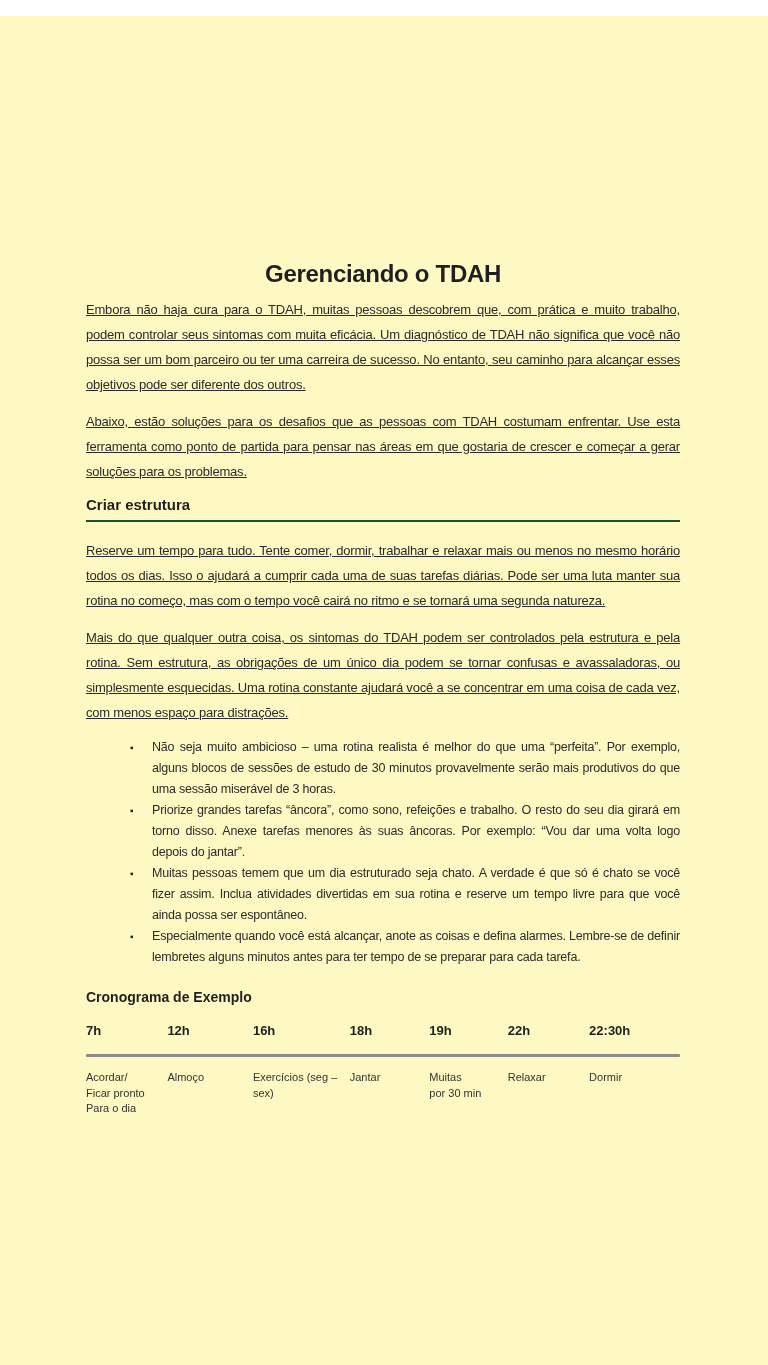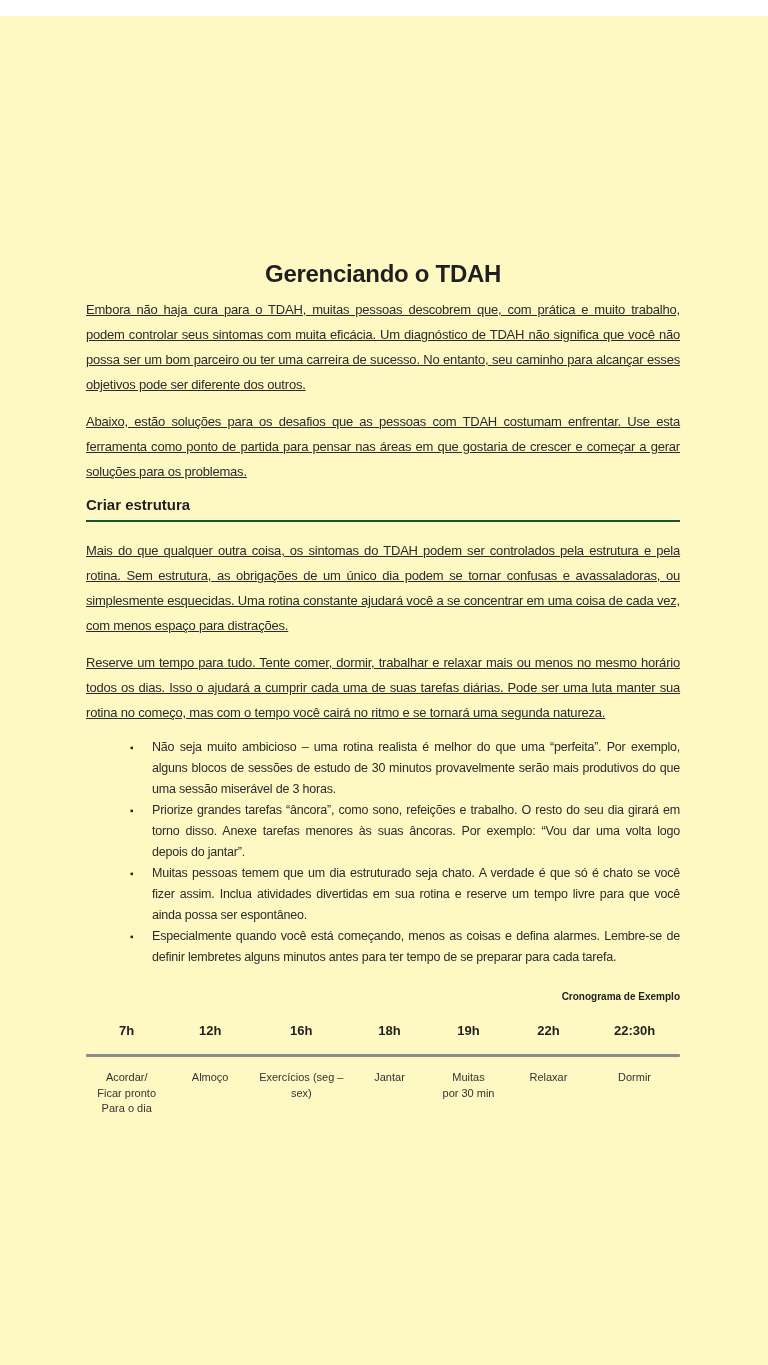--- a/index.html
+++ b/index.html
@@ -62,30 +62,29 @@
     content: "▪";
     position: absolute;
     left: 44px;
     top: 0;
     font-size: 10px;
     line-height: 21px;
     color: #1f1f1f;
   }
   .schedule { margin-top: 20px; }
   .schedule-title {
-    font-size: 10px;
+    font-size: 14px;
     line-height: 18px;
     font-weight: 700;
-    text-align: right;
+    text-align: left;
     color: #1f1f1f;
     margin-bottom: 16px;
   }
   .schedule-row { display: flex; width: 100%; }
   .sched-cell {
-    text-align: center;
     flex: 0 0 auto;
   }
   .sched-cell:nth-child(1) { width: 13.7%; }
   .sched-cell:nth-child(2) { width: 14.4%; }
   .sched-cell:nth-child(3) { width: 16.3%; }
   .sched-cell:nth-child(4) { width: 13.4%; }
   .sched-cell:nth-child(5) { width: 13.2%; }
   .sched-cell:nth-child(6) { width: 13.7%; }
   .sched-cell:nth-child(7) { width: 15.3%; }
   .schedule-header-row .sched-cell {
@@ -115,29 +114,29 @@
   <div class="content">
 
     <h1 class="doc-title">Gerenciando o TDAH</h1>
 
     <p class="body-text">Embora não haja cura para o TDAH, muitas pessoas descobrem que, com prática e muito trabalho, podem controlar seus sintomas com muita eficácia. Um diagnóstico de TDAH não significa que você não possa ser um bom parceiro ou ter uma carreira de sucesso. No entanto, seu caminho para alcançar esses objetivos pode ser diferente dos outros.</p>
 
     <p class="body-text">Abaixo, estão soluções para os desafios que as pessoas com TDAH costumam enfrentar. Use esta ferramenta como ponto de partida para pensar nas áreas em que gostaria de crescer e começar a gerar soluções para os problemas.</p>
 
     <h2 class="section-heading">Criar estrutura</h2>
 
+    <p class="body-text">Reserve um tempo para tudo. Tente comer, dormir, trabalhar e relaxar mais ou menos no mesmo horário todos os dias. Isso o ajudará a cumprir cada uma de suas tarefas diárias. Pode ser uma luta manter sua rotina no começo, mas com o tempo você cairá no ritmo e se tornará uma segunda natureza.</p>
+
     <p class="body-text">Mais do que qualquer outra coisa, os sintomas do TDAH podem ser controlados pela estrutura e pela rotina. Sem estrutura, as obrigações de um único dia podem se tornar confusas e avassaladoras, ou simplesmente esquecidas. Uma rotina constante ajudará você a se concentrar em uma coisa de cada vez, com menos espaço para distrações.</p>
-
-    <p class="body-text">Reserve um tempo para tudo. Tente comer, dormir, trabalhar e relaxar mais ou menos no mesmo horário todos os dias. Isso o ajudará a cumprir cada uma de suas tarefas diárias. Pode ser uma luta manter sua rotina no começo, mas com o tempo você cairá no ritmo e se tornará uma segunda natureza.</p>
 
     <ul class="bullet-list">
       <li class="bullet-item">Não seja muito ambicioso – uma rotina realista é melhor do que uma “perfeita”. Por exemplo, alguns blocos de sessões de estudo de 30 minutos provavelmente serão mais produtivos do que uma sessão miserável de 3 horas.</li>
       <li class="bullet-item">Priorize grandes tarefas “âncora”, como sono, refeições e trabalho. O resto do seu dia girará em torno disso. Anexe tarefas menores às suas âncoras. Por exemplo: “Vou dar uma volta logo depois do jantar”.</li>
       <li class="bullet-item">Muitas pessoas temem que um dia estruturado seja chato. A verdade é que só é chato se você fizer assim. Inclua atividades divertidas em sua rotina e reserve um tempo livre para que você ainda possa ser espontâneo.</li>
-      <li class="bullet-item">Especialmente quando você está começando, menos as coisas e defina alarmes. Lembre-se de definir lembretes alguns minutos antes para ter tempo de se preparar para cada tarefa.</li>
+      <li class="bullet-item">Especialmente quando você está alcançar, anote as coisas e defina alarmes. Lembre-se de definir lembretes alguns minutos antes para ter tempo de se preparar para cada tarefa.</li>
     </ul>
 
     <div class="schedule">
       <div class="schedule-title">Cronograma de Exemplo</div>
 
       <div class="schedule-row schedule-header-row">
         <div class="sched-cell">7h</div>
         <div class="sched-cell">12h</div>
         <div class="sched-cell">16h</div>
         <div class="sched-cell">18h</div>

